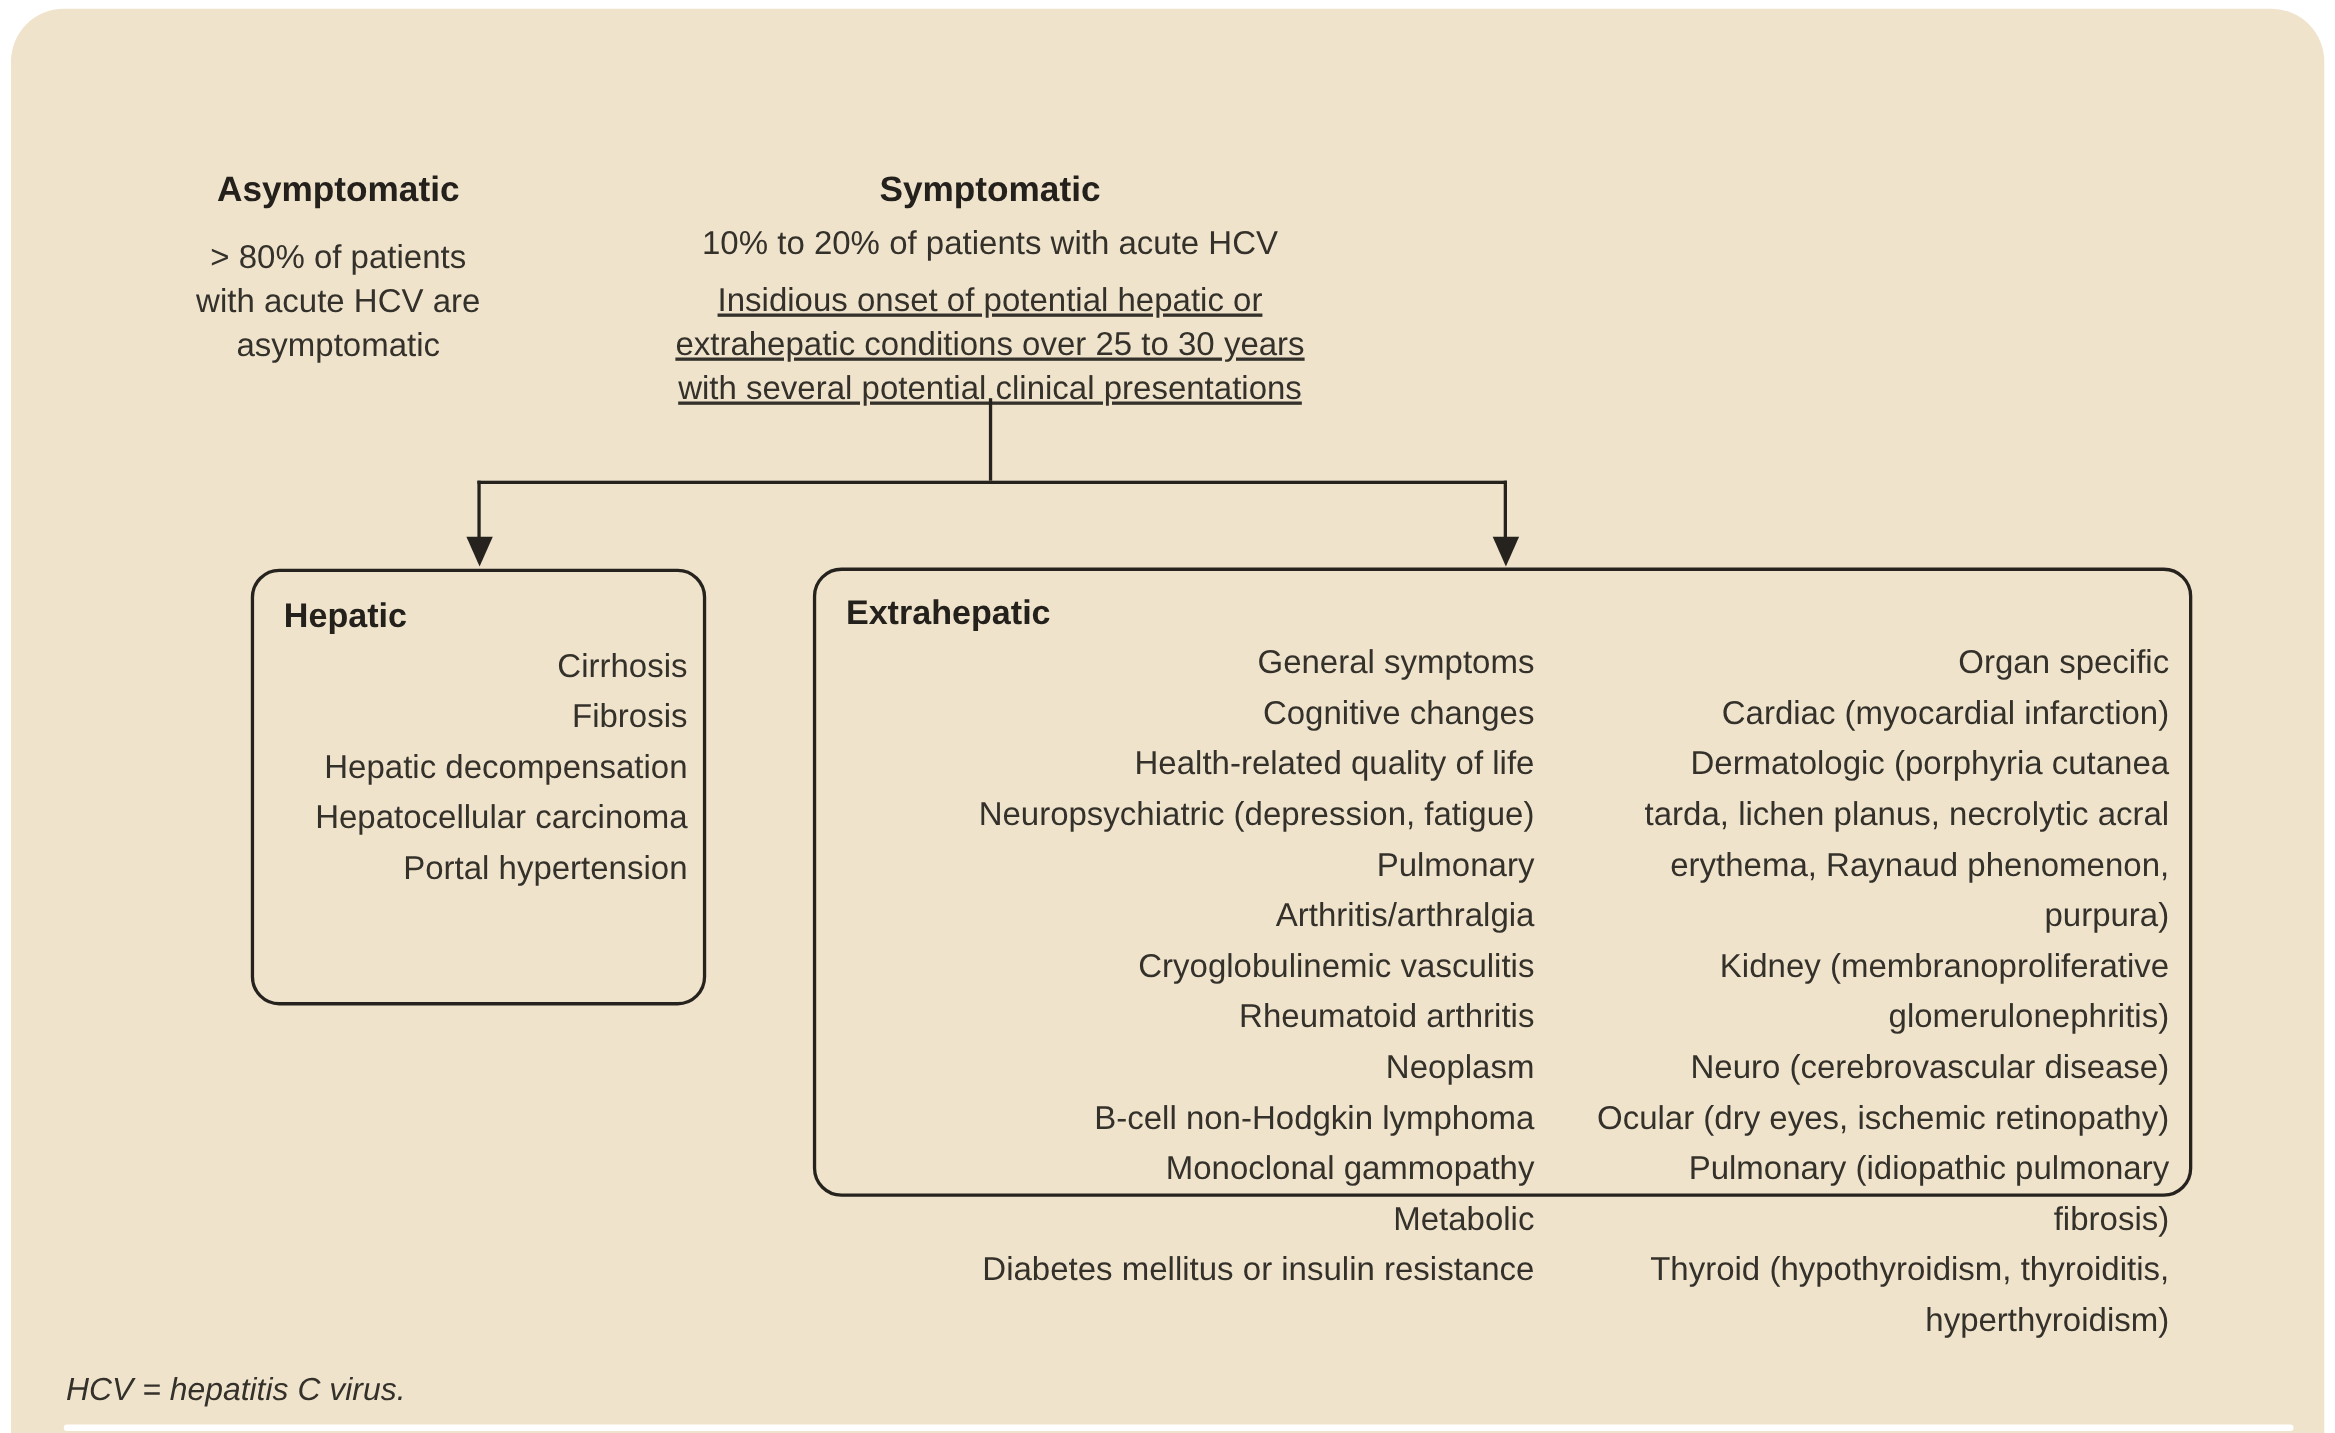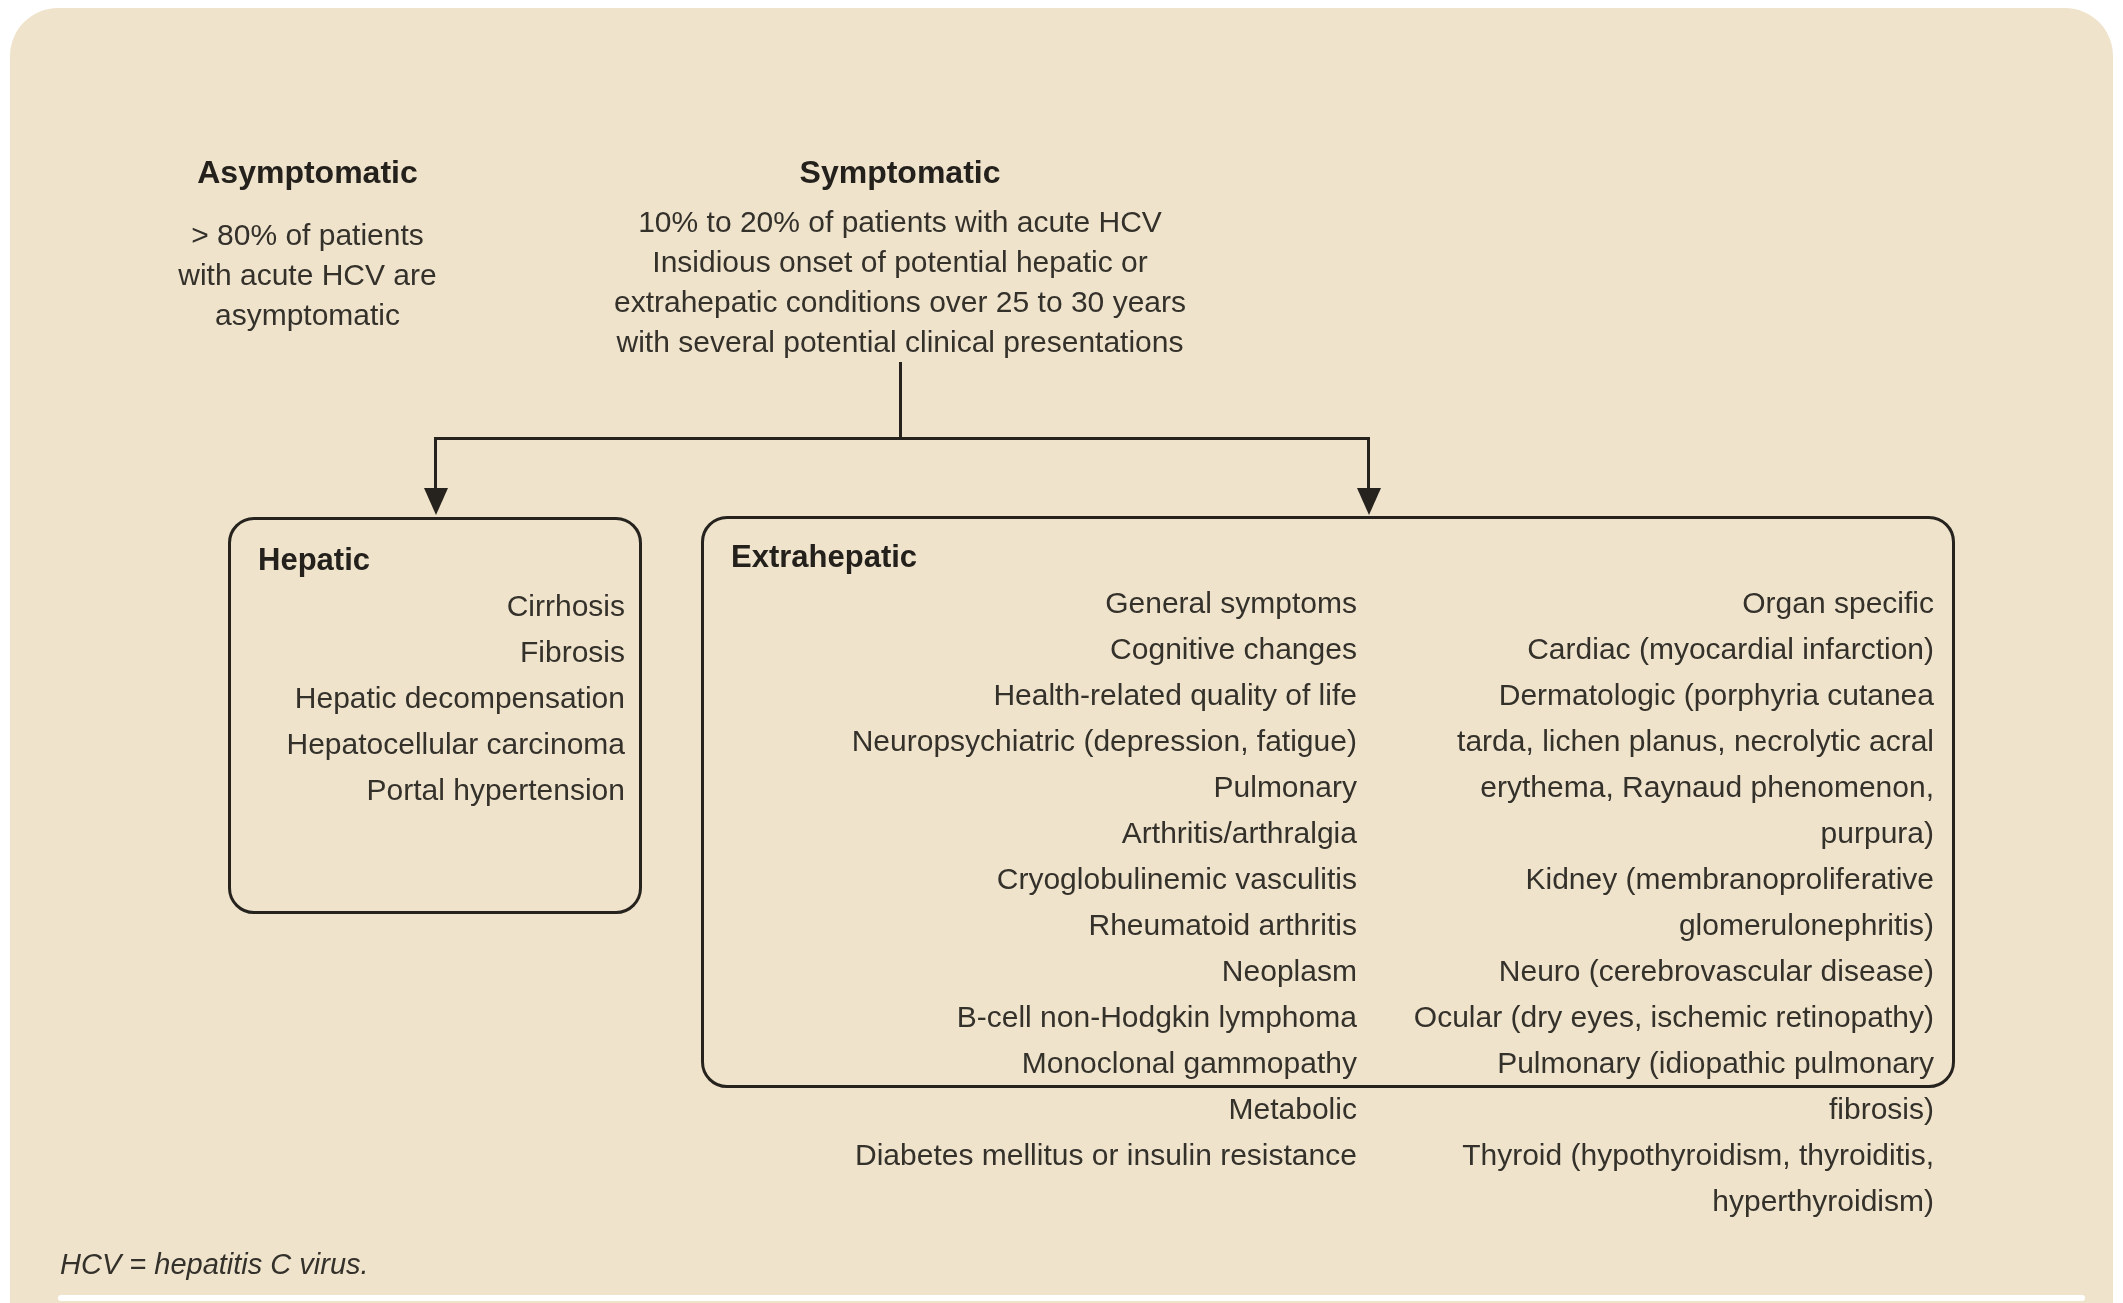--- a/index.html
+++ b/index.html
@@ -36,21 +36,21 @@
   }
   .topblock .para {
     font-size: 30px;
     line-height: 40px;
     white-space: pre;
     margin-top: 21px;
   }
   #asym-block { left: 95px;  top: 142px; width: 405px; }
   #symp-block { left: 560px; top: 142px; width: 660px; }
   #symp-stat { margin-top: 8px; }
-  #symp-desc { margin-top: 0; }
+  #symp-desc { margin-top: 12px; text-decoration: underline; }
 
   .line {
     position: absolute;
     background: var(--line, #26231E);
   }
   #connector-stem  { left: 889px;  top: 354px; width: 3px;  height: 75px; }
   #connector-hline { left: 424px;  top: 429px; width: 936px; height: 3px; }
   #connector-drop-left  { left: 424px;  top: 429px; width: 3px; height: 53px; }
   #connector-drop-right { left: 1357px; top: 429px; width: 3px; height: 53px; }
   .arrowhead {
@@ -71,21 +71,21 @@
     border-radius: 26px;
     color: var(--text, #34312B);
     background: transparent;
   }
   #hepatic-box {
     left: 218px; top: 509px;
     width: 414px; height: 397px;
     padding: 16px 14px 0 27px;
   }
   #extrahepatic-box {
-    left: 691px; top: 508px;
+    left: 729px; top: 508px;
     width: 1254px; height: 572px;
     padding: 14px 18px 6px 27px;
   }
   .box-title {
     font-size: 31px;
     font-weight: bold;
     line-height: 47px;
     color: var(--heading, #24211C);
   }
   .row {

